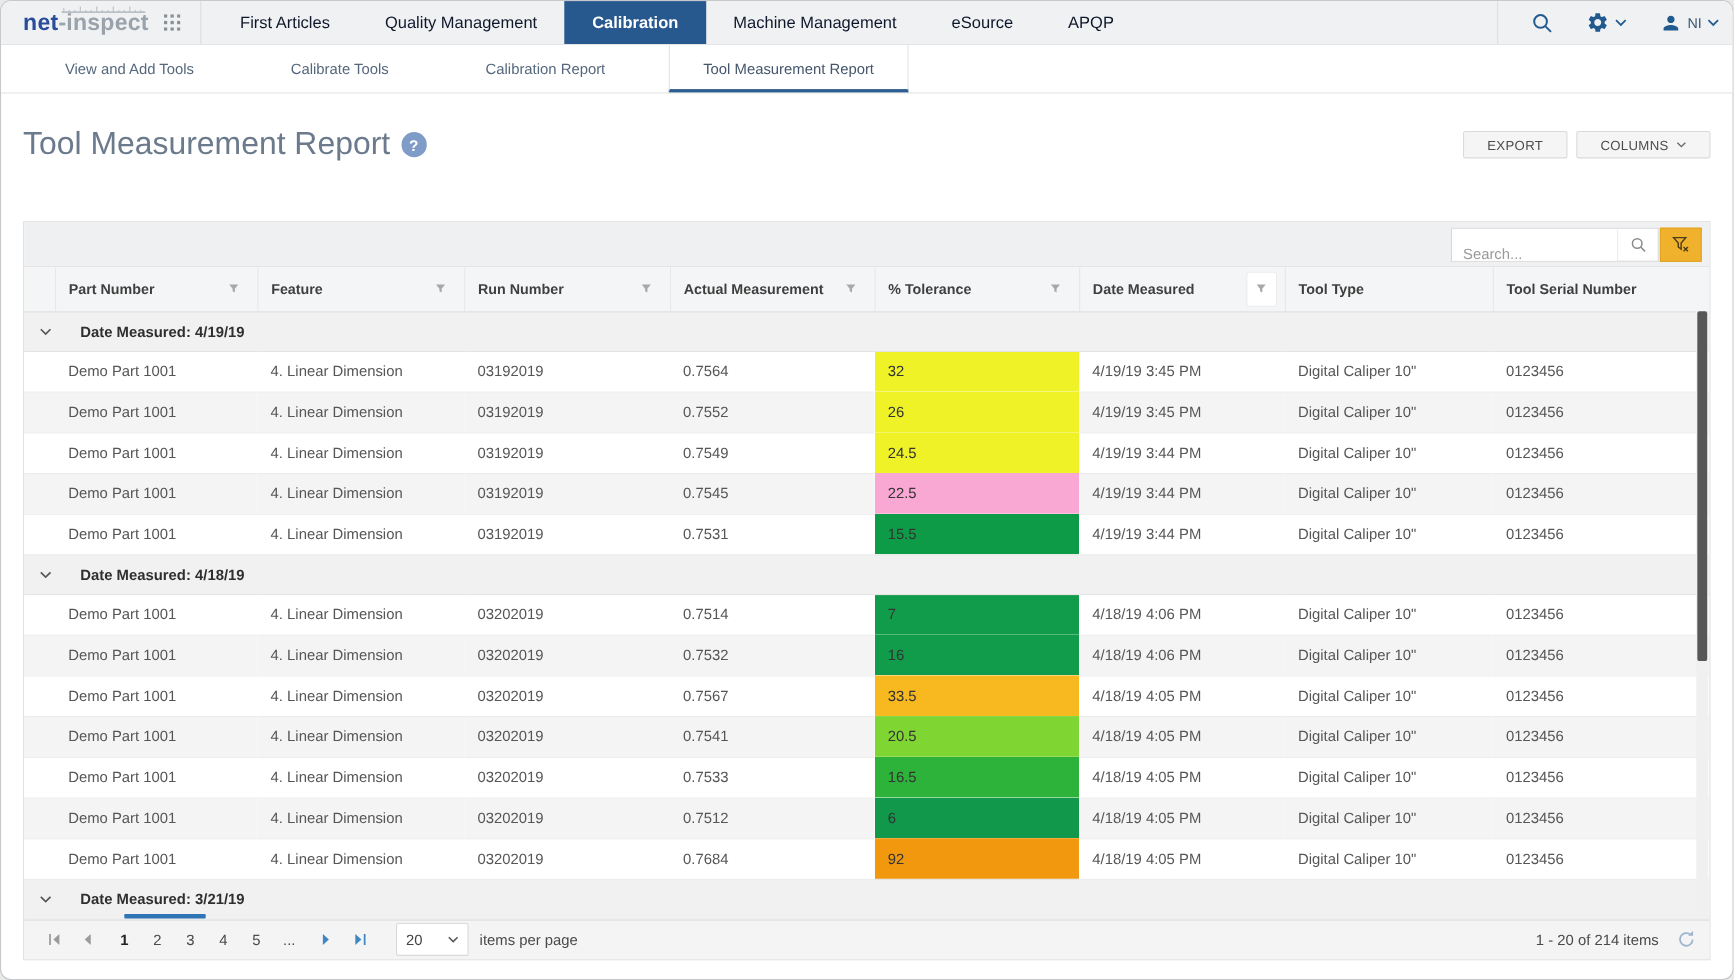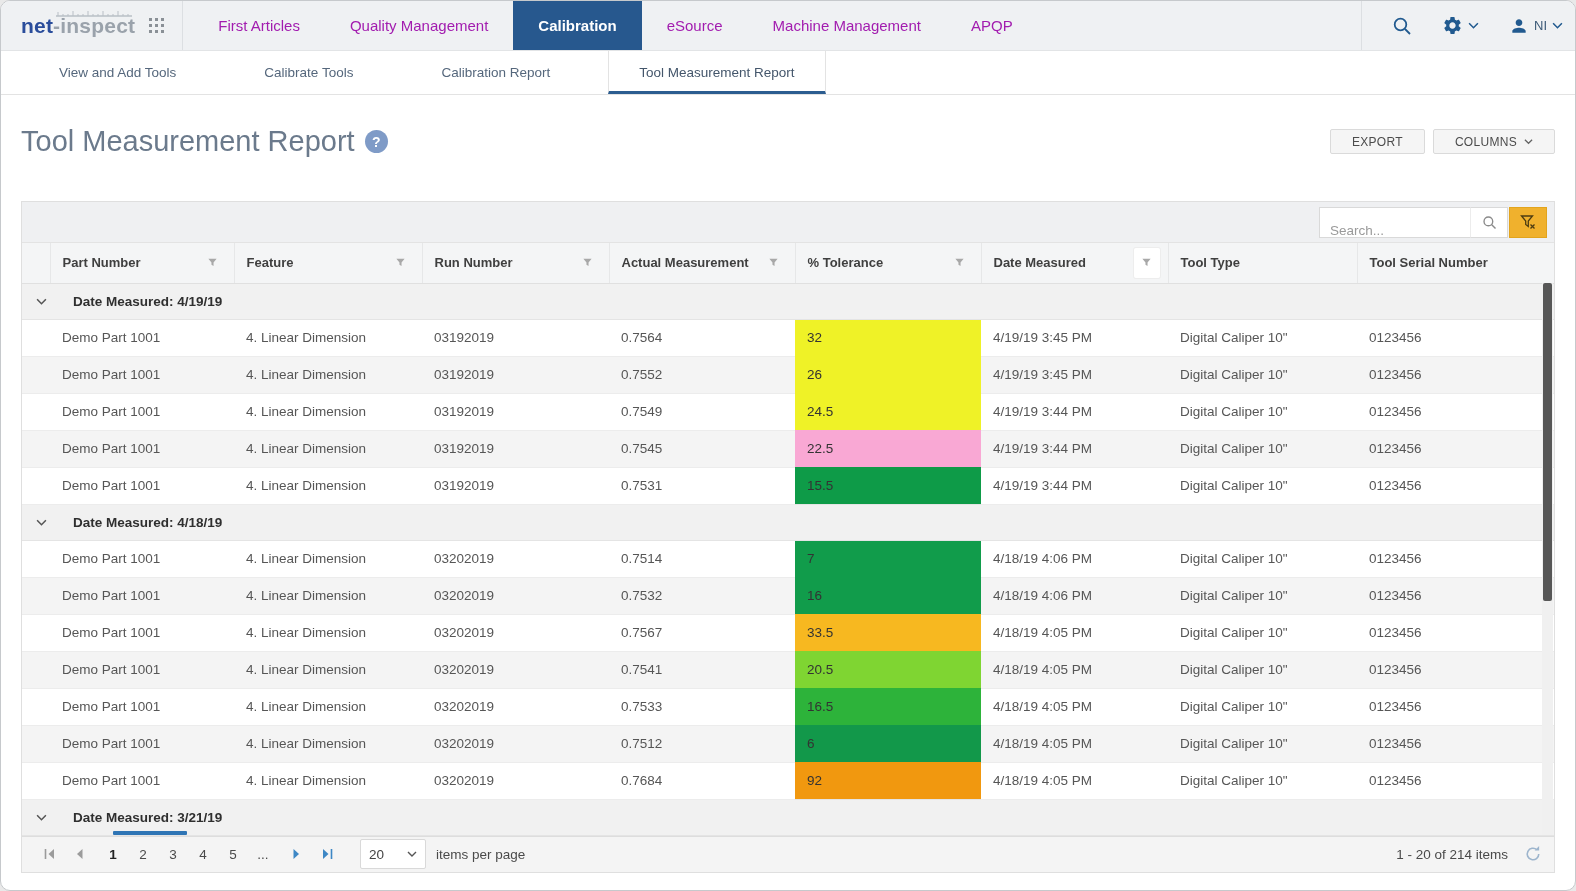--- a/index.html
+++ b/index.html
@@ -4,29 +4,29 @@
 <style>
   * { box-sizing: border-box; }
   html,body { margin:0; padding:0; background:#e9e9e9; }
   body { font-family:"Liberation Sans", sans-serif; }
   .screen {
     position:relative; width:1576px; height:891px; margin:0 auto;
     background:#ffffff; border:1px solid #c6c9cc; border-radius:10px; overflow:hidden;
   }
 
   
-  .topnav { display:flex; align-items:stretch; height:50px; background:#eff1f3; border-bottom:1px solid #e2e4e6; }
+  .topnav { display:flex; align-items:stretch; height:40px; background:#eff1f3; border-bottom:1px solid #e2e4e6; }
   .brand { display:flex; align-items:center; gap:14px; padding:0 18px 0 20px; border-right:1px solid #dcdfe2; }
   .logo { position:relative; font-size:21px; font-weight:bold; letter-spacing:.2px; cursor:pointer; }
   .logo .net { color:#2a4d9b; }
   .logo .inspect { color:#9aa2ab; }
   .logo svg.ruler { position:absolute; top:-7px; left:34px; }
   .grid-icon { display:flex; align-items:center; cursor:pointer; }
   .nav-items { display:flex; align-items:stretch; margin-left:10px; }
-  .nav-item { display:flex; align-items:center; padding:0 25px; font-size:15px; color:#a21caf; cursor:pointer; white-space:nowrap; }
+  .nav-item { display:flex; align-items:center; padding:0 25px; font-size:15px; color:#0f172a; cursor:pointer; white-space:nowrap; }
   .nav-item.active { background:#27588e; color:#ffffff; font-weight:bold; }
   .topnav-right { margin-left:auto; display:flex; align-items:center; gap:30px; padding:0 12px 0 30px; border-left:1px solid #dcdfe2; }
   .icon-btn { display:flex; align-items:center; gap:5px; cursor:pointer; color:#215a8f; }
   .user-initials { font-size:13px; color:#3c5a77; }
 
   
   .subtabs { display:flex; align-items:stretch; height:44px; background:#ffffff; border-bottom:1px solid #e3e3e3; }
   .subtab { display:flex; align-items:center; padding:0 30px; font-size:13.5px; color:#55677c; cursor:pointer; white-space:nowrap;margin-left:28px; }
   .subtab.active { border-left:1px solid #e3e3e3; border-right:1px solid #e3e3e3; border-bottom:3px solid #2c5d90; color:#44566b; padding-top:3px; }
 
@@ -110,22 +110,22 @@
               <rect x="6" y="12" width="3" height="3"></rect>
               <rect x="12" y="12" width="3" height="3"></rect>
         </g>
           </svg>
       </span>
     </div>
     <div class="nav-items" id="topnav-items">
         <div class="nav-item">First Articles</div>
         <div class="nav-item">Quality Management</div>
         <div class="nav-item active">Calibration</div>
+        <div class="nav-item">Machine Management</div>
         <div class="nav-item">eSource</div>
-        <div class="nav-item">Machine Management</div>
         <div class="nav-item">APQP</div>
       </div>
     <div class="topnav-right">
       <span class="icon-btn">
         <svg width="20" height="20" viewBox="0 0 20 20">
             <circle cx="8.5" cy="8.5" r="5.8" fill="none" stroke="#215a8f" stroke-width="1.8"></circle>
             <path d="M13 13l5 5" stroke="#215a8f" stroke-width="1.8"></path>
           </svg>
       </span>
       <span class="icon-btn">

